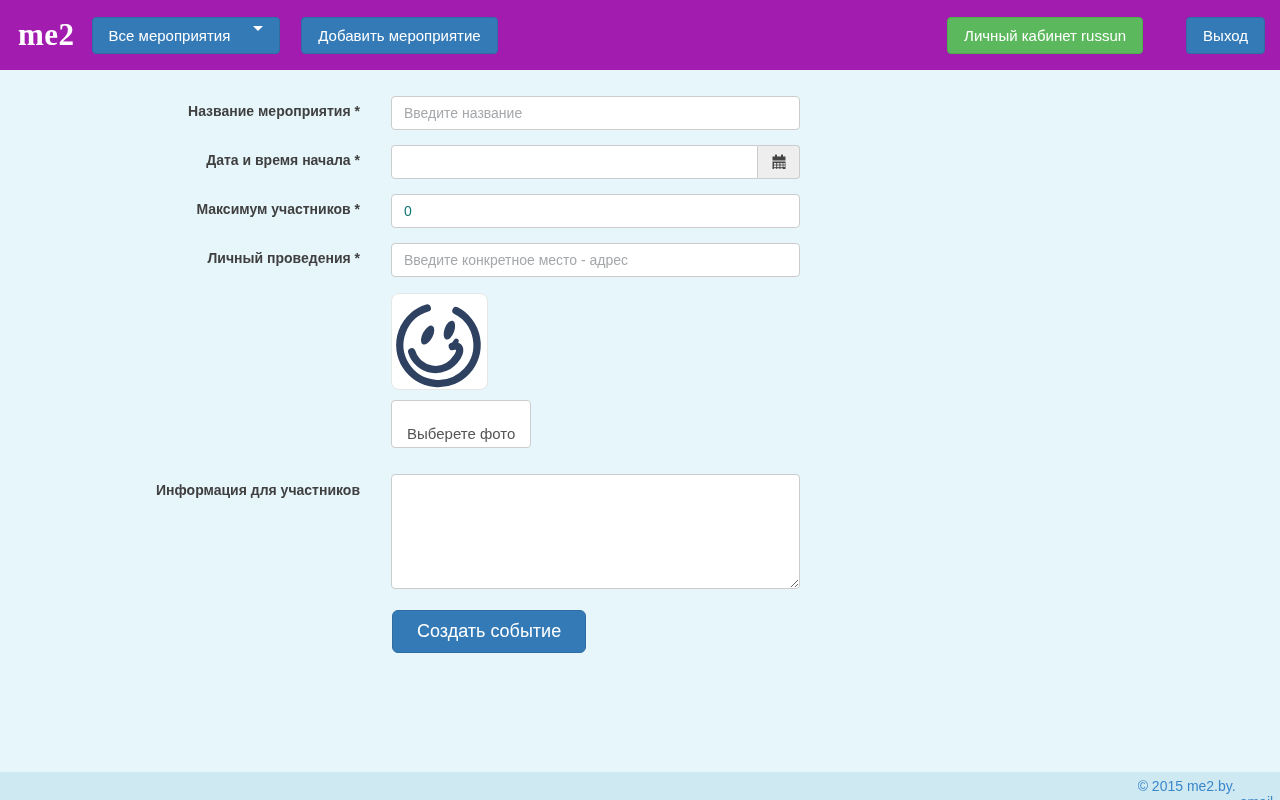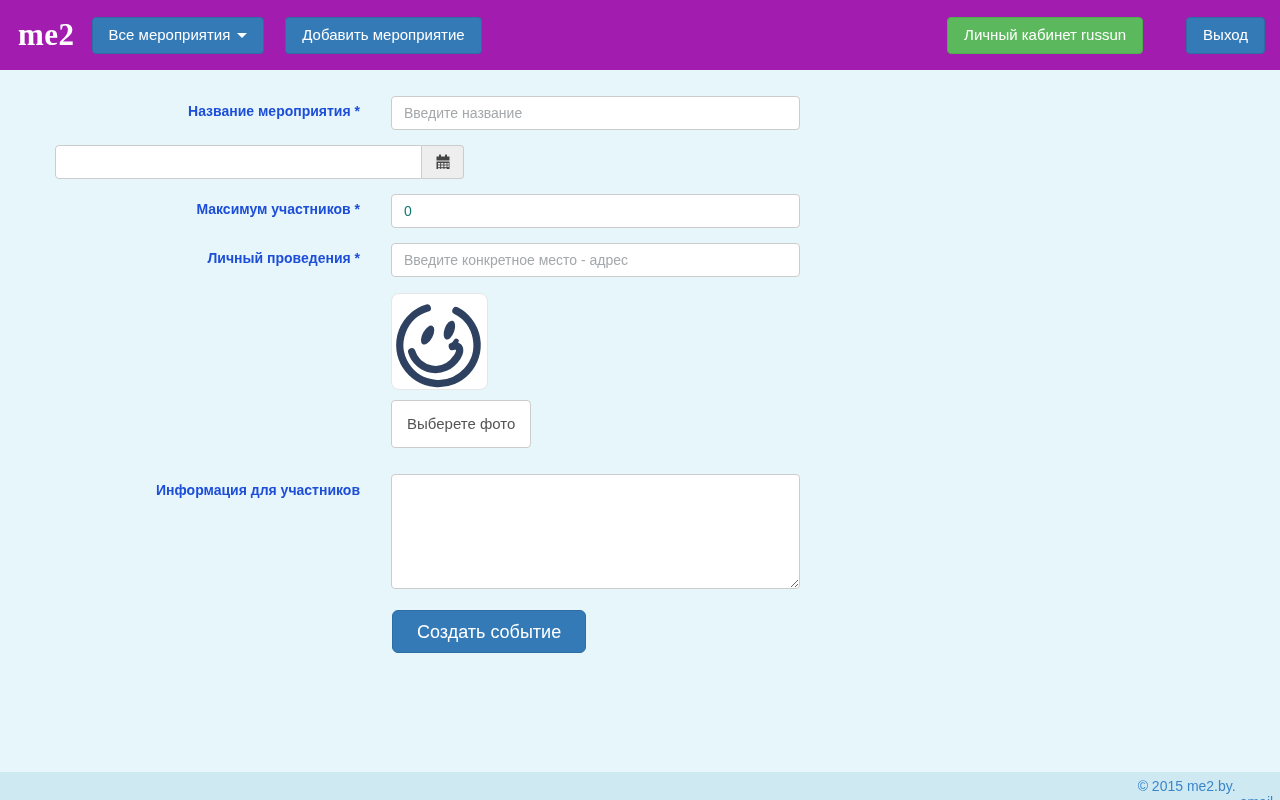--- a/index.html
+++ b/index.html
@@ -11,43 +11,43 @@
   
   .navbar {
     height: 70px; background: #a21caf; display: flex; align-items: center;
     padding: 0 15px 0 18px; flex-shrink: 0;
   }
   .brand {
     font-family: "Liberation Serif", serif; font-weight: bold; font-size: 31px;
     color: #ffffff; margin-right: 17px; cursor: pointer; letter-spacing: 0.5px;
   }
   .btn {
-    display: inline-flex; align-items: center; justify-content: center;
+    display: inline-flex; justify-content: center;
     border-radius: 4px; border: 1px solid transparent; cursor: pointer;
     font-family: "Liberation Sans", sans-serif; font-size: 15px;
-    padding: 8px 16px; line-height: 20px; white-space: nowrap;
+    padding: 8px 16px; line-height: 20px; white-space: nowrap; gap: 16px;
   }
   .btn-primary { background: #337ab7; border-color: #2e6da4; color: #fff; }
   .btn-success { background: #5cb85c; border-color: #4cae4c; color: #fff; }
   .navbar .btn { height: 37px; }
   .navbar .btn + .btn { margin-left: 21px; }
   .nav-right { margin-left: auto; display: flex; align-items: center; gap: 22px; }
   .caret {
     display: inline-block; width: 0; height: 0; margin-left: 7px;
     border-left: 5px solid transparent; border-right: 5px solid transparent;
     border-top: 5px solid #ffffff; vertical-align: middle;
   }
 
   
   .content { flex: 1 1 auto; padding-top: 26px; }
   .form-wrap { width: 1170px; margin: 0 auto; }
   .form-row { display: flex; align-items: flex-start; margin-bottom: 15px; }
   .label-col {
     width: 336px; flex-shrink: 0; text-align: right;
-    padding: 7px 31px 0 15px; font-size: 14px; font-weight: bold; color: #1d4ed8;
+    padding: 7px 31px 0 15px; font-size: 14px; font-weight: bold; color: #404040;
   }
   .control-col { width: 409px; flex-shrink: 0; }
 
   .form-control {
     width: 100%; height: 34px; padding: 6px 12px; font-size: 14px; color: #0f766e;
     background: #fff; border: 1px solid #ccc; border-radius: 4px; outline: none;
     font-family: "Liberation Sans", sans-serif;
   }
   .form-control::placeholder { color: #a4a8ab; opacity: 1; }
 
@@ -118,20 +118,21 @@
     <div class="form-wrap">
 
       <div class="form-row">
         <label class="label-col">Название мероприятия *</label>
         <div class="control-col">
           <input class="form-control" type="text" placeholder="Введите название" style="">
         </div>
       </div>
 
       <div class="form-row">
+        <label class="label-col">Дата и время начала *</label>
         <div class="control-col">
           <div class="input-group">
             <input class="form-control" type="text" value="" style="">
             <span class="input-addon">
               <svg width="16" height="16" viewBox="0 0 16 16">
                 <g fill="#444">
                   <rect x="4" y="0.5" width="2" height="3" rx="0.5"></rect>
                   <rect x="10" y="0.5" width="2" height="3" rx="0.5"></rect>
                   <rect x="1.5" y="2.5" width="13" height="4"></rect>
                   <rect x="1.5" y="7.5" width="13" height="7.5"></rect>

